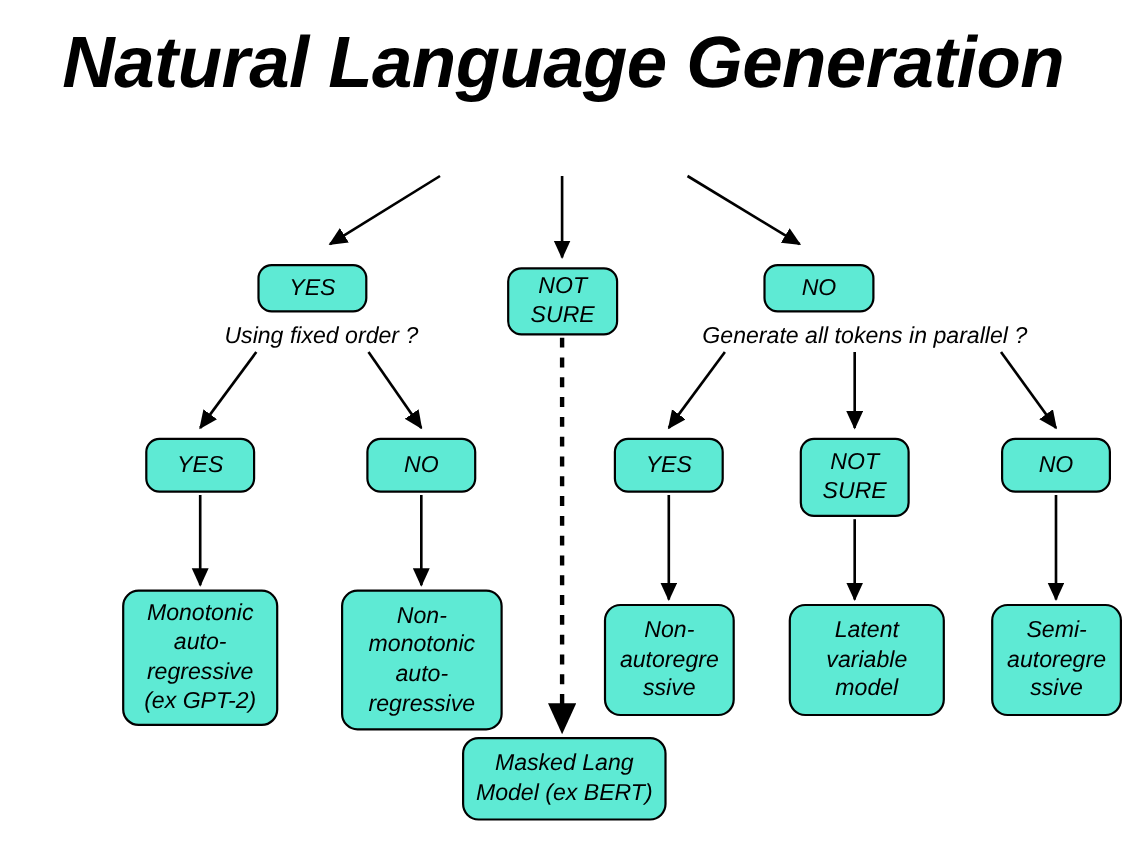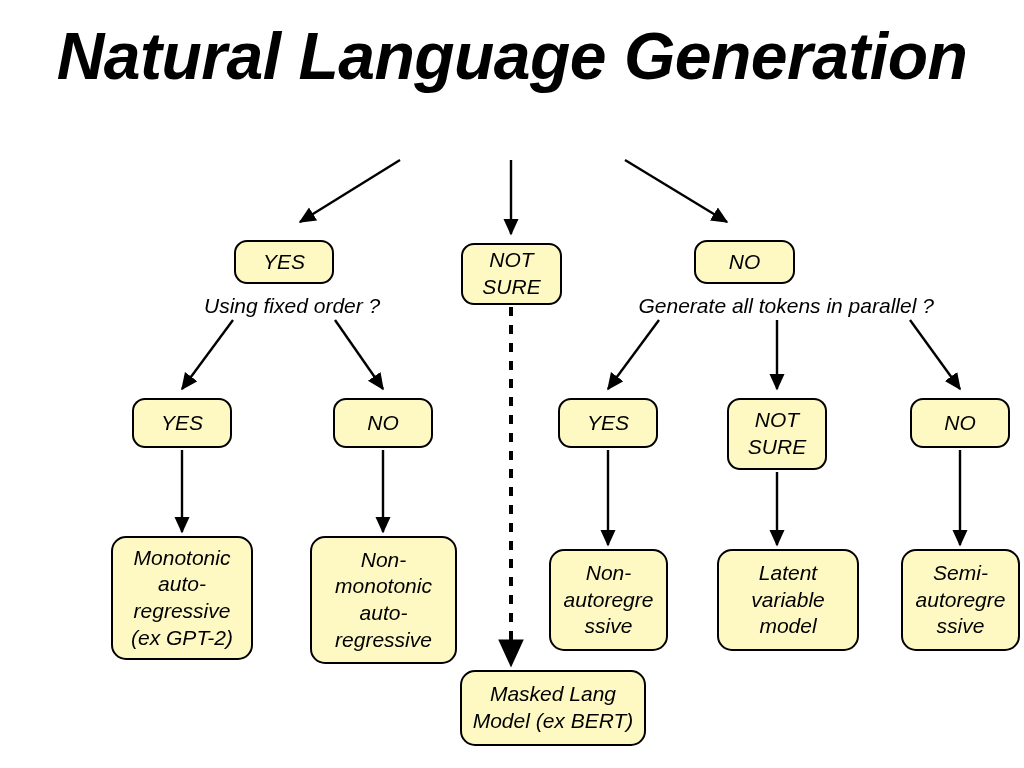--- a/index.html
+++ b/index.html
@@ -56,21 +56,21 @@
     text-align: center;
     color: #000;
   }
 
   
   .node {
     position: absolute;
     box-sizing: border-box;
     border: 2.2px solid #000000;
     border-radius: 13px;
-    background: #fef9c3;
+    background: #5eead4;
     display: flex;
     align-items: center;
     justify-content: center;
     text-align: center;
     font-size: 21px;
     line-height: 1.27;
     padding: 2px 4px;
     white-space: pre-line;
   }
   .node.leaf {
@@ -146,21 +146,21 @@
   <div class="node leaf" style="left:111px; top:536px; width:142px; height:124px;">Monotonic
 auto-
 regressive
 (ex GPT-2)</div>
 
   <div class="node leaf" style="left:310px; top:536px; width:147px; height:128px;">Non-
 monotonic
 auto-
 regressive</div>
 
-  <div class="node leaf" style="left:420px; top:670px; width:186px; height:76px;margin-left:40px;">Masked Lang
+  <div class="node leaf" style="left:420px; top:670px; width:186px; height:76px;">Masked Lang
 Model (ex BERT)</div>
 
   <div class="node leaf" style="left:549px; top:549px; width:119px; height:102px;">Non-
 autoregre
 ssive</div>
 
   <div class="node leaf" style="left:717px; top:549px; width:142px; height:102px;">Latent
 variable
 model</div>
 

